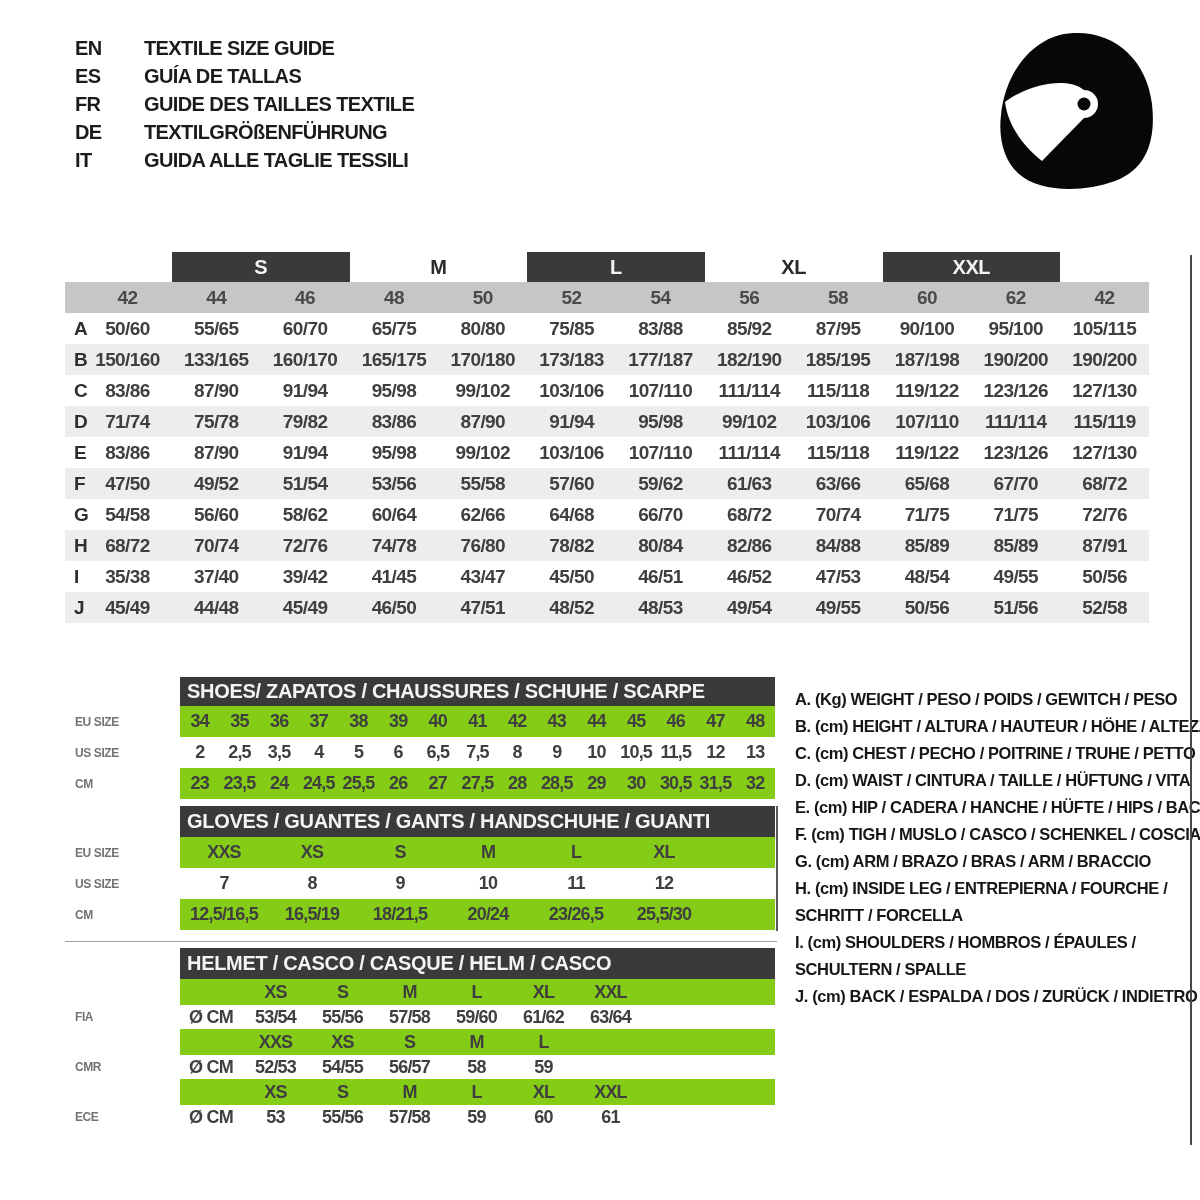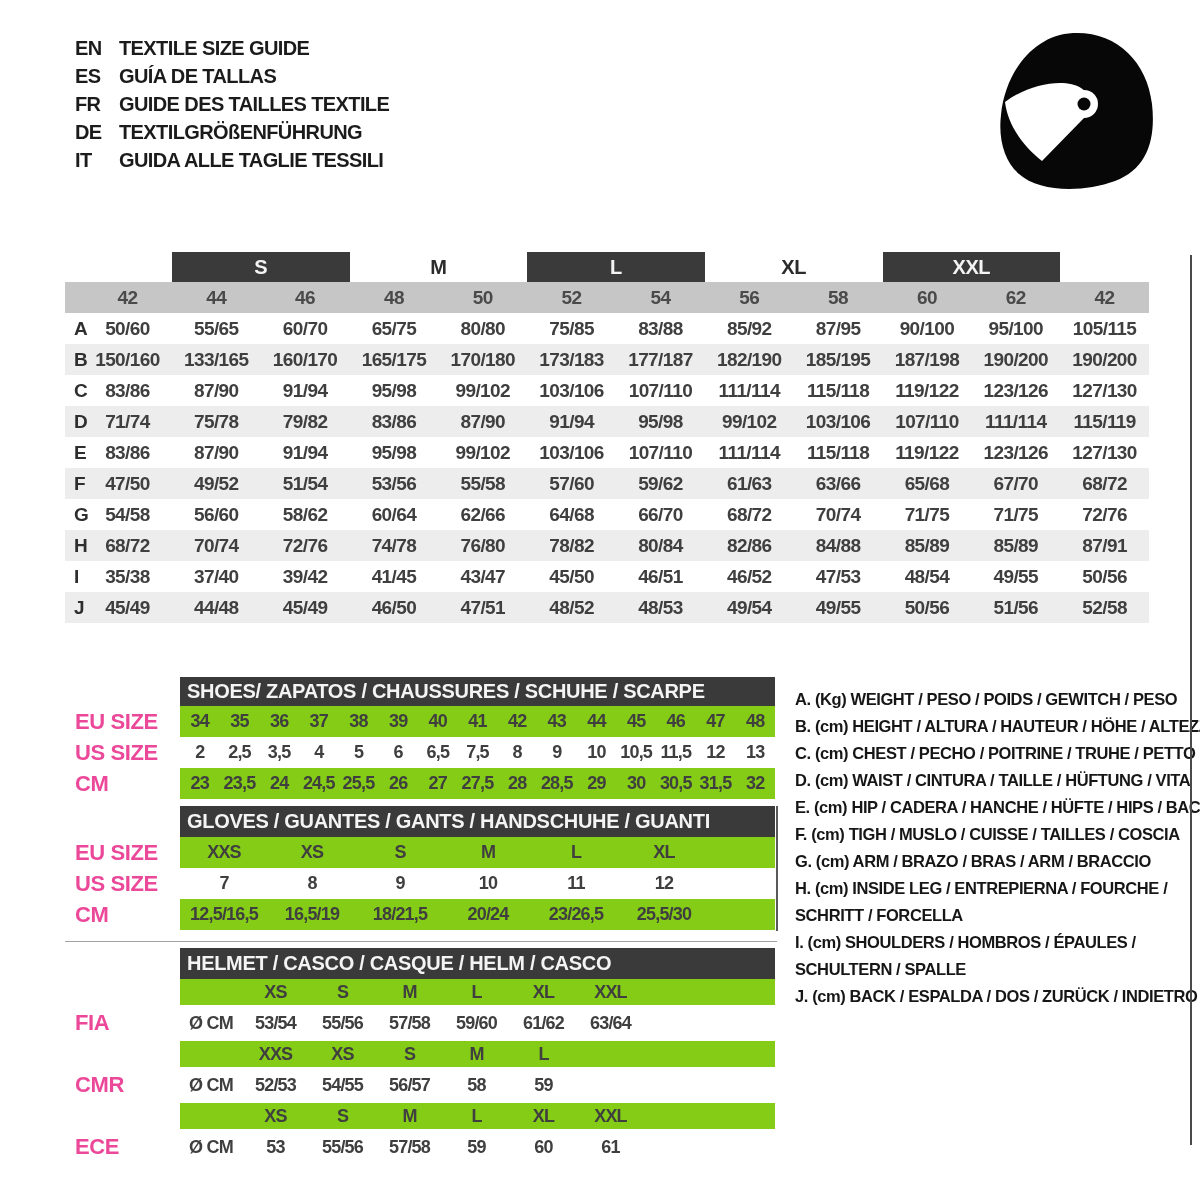--- a/index.html
+++ b/index.html
@@ -4,21 +4,21 @@
 <style>
   * { box-sizing: border-box; margin: 0; padding: 0; }
   html,body { background:#fff; }
   .page {
     position: relative; width: 1200px; height: 1200px; background: #ffffff;
     font-family: "Liberation Sans", "DejaVu Sans", sans-serif;
     font-weight: bold; color: #3f3f3f; overflow: hidden;
   }
   
   .lang-list { position: absolute; left: 75px; top: 34px; }
-  .lang-row { display: flex; height: 28px; align-items: center; font-size: 20px; color:#1b1b1b; letter-spacing: -0.6px; }
+  .lang-row { display: flex; height: 28px; align-items: center; font-size: 20px; color:#1b1b1b; letter-spacing: -0.6px; gap: 25px; }
   .lang-code { width: 44px; }
   .helmet-logo { position: absolute; left: 978px; top: 28px; width: 180px; height: 170px; }
 
   
   .main-table { position: absolute; left: 65px; top: 252px; width: 1084px; }
   .grid13 { display: grid; grid-template-columns: 18px repeat(12, 1fr); }
   .tabs-row { height: 30px; }
   .tab { display: flex; align-items: center; justify-content: center; font-size: 20px; letter-spacing: -0.4px; }
   .tab.boxed { background: #3a3a3a; color: #f4f4f4; }
   .tab.plain { color: #2b2b2b; }
@@ -29,29 +29,29 @@
   .trow.gray { background: #ededed; }
   .letter { display: flex; align-items: center; padding-left: 9px; font-size: 19px; color: #2e2e2e; }
 
   
   .section { position: absolute; left: 65px; width: 712px; }
   .sec-bar { margin-left: 115px; width: 595px; background: #3a3a3a; color: #f4f4f4;
              display: flex; align-items: center; padding-left: 7px; font-size: 20px; letter-spacing: -0.3px; white-space: nowrap; }
   .bar-shoes { height: 29px; }
   .bar-gloves, .bar-helmet { height: 31px; }
   .srow { display: flex; height: 31px; }
-  .rlabel { width: 115px; display: flex; align-items: center; padding-left: 10px; font-size: 22px; color: #ec4899; letter-spacing: -0.4px; }
+  .rlabel { width: 115px; display: flex; align-items: center; padding-left: 10px; font-size: 12px; color: #737373; letter-spacing: -0.4px; }
   .band { width: 595px; display: grid; }
   .band.gray { background: #84cc16; }
   .band .cell { font-size: 18px; letter-spacing: -0.8px; }
   .band-shoes  { grid-template-columns: repeat(15, 1fr); }
   .band-gloves { grid-template-columns: repeat(6, 88px) 1fr; }
   .band-helmet { grid-template-columns: 62px repeat(6, 67px) 1fr; }
   .hrow-s { height: 26px; }
-  .hrow-v { height: 36px; }
+  .hrow-v { height: 24px; }
 
   
   .legend { position: absolute; left: 795px; top: 670px; width: 400px;
             font-size: 16.5px; line-height: 27px; color: #161616; letter-spacing: -0.4px; margin-top: 16px; }
   .legend-line { white-space: nowrap; }
 
   
   .vline { position: absolute; width: 2px; background: #4a4a4a; }
   .vline-right { left: 1190px; top: 255px; height: 890px; }
   .vline-gloves { left: 776px; top: 806px; height: 125px; background: #5a5a5a; }
@@ -464,21 +464,21 @@
       <div class="legend-item">
         <div class="legend-line">C. (cm) CHEST / PECHO / POITRINE / TRUHE / PETTO</div>
       </div>
       <div class="legend-item">
         <div class="legend-line">D. (cm) WAIST / CINTURA / TAILLE / HÜFTUNG / VITA</div>
       </div>
       <div class="legend-item">
         <div class="legend-line">E. (cm) HIP / CADERA / HANCHE / HÜFTE / HIPS / BACINO</div>
       </div>
       <div class="legend-item">
-        <div class="legend-line">F. (cm) TIGH / MUSLO / CUISSE / TAILLES / COSCIA</div>
+        <div class="legend-line">F. (cm) TIGH / MUSLO / CASCO / SCHENKEL / COSCIA</div>
       </div>
       <div class="legend-item">
         <div class="legend-line">G. (cm) ARM / BRAZO / BRAS / ARM / BRACCIO</div>
       </div>
       <div class="legend-item">
         <div class="legend-line">H. (cm) INSIDE LEG / ENTREPIERNA / FOURCHE /</div>
         <div class="legend-line">SCHRITT / FORCELLA</div>
       </div>
       <div class="legend-item">
         <div class="legend-line">I. (cm) SHOULDERS / HOMBROS / ÉPAULES /</div>

